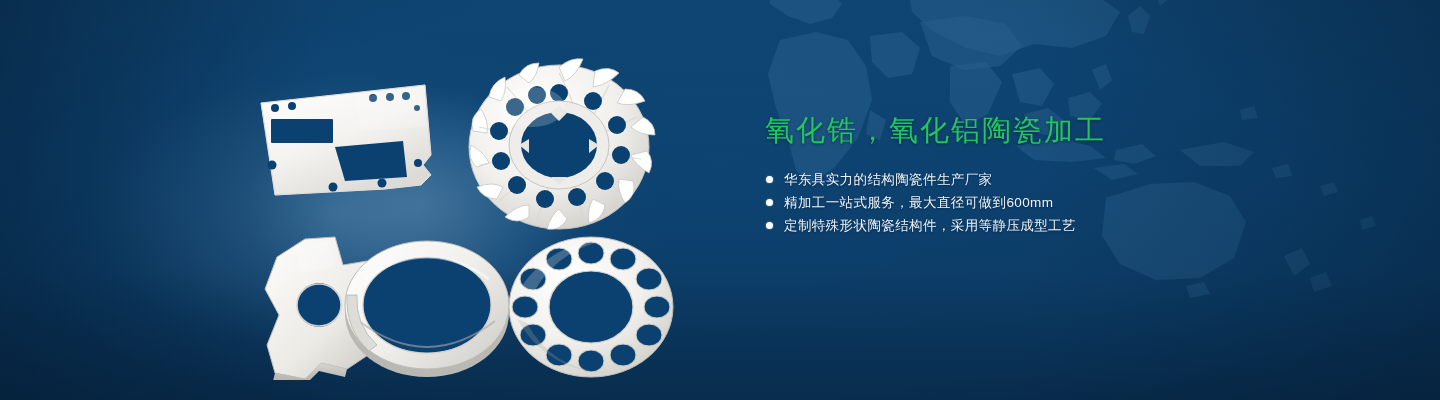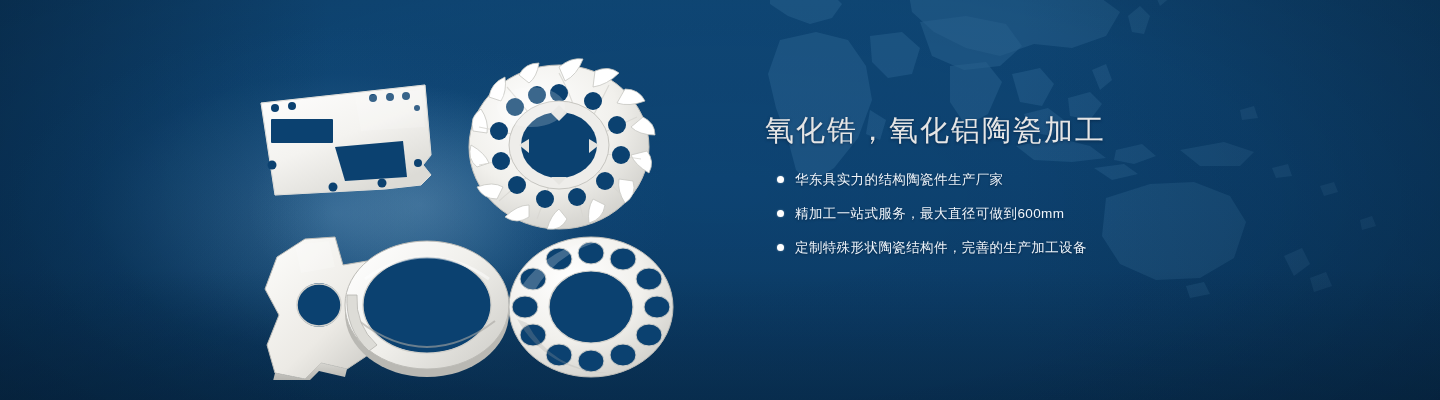--- a/index.html
+++ b/index.html
@@ -65,34 +65,34 @@
   .products{
     position:absolute;left:235px;top:35px;width:470px;height:345px;
   }
   .products svg{width:100%;height:100%;display:block;}
 
   
   .textblock{
     position:absolute;left:765px;top:110px;width:620px;
   }
   .headline{
-    color:#e5e5e5;
+    color:#22c55e;
     font-size:29px;
     line-height:40px;
     letter-spacing:2px;
     font-weight:400;
     white-space:nowrap;
     text-shadow:0 1px 3px rgba(0,20,45,0.55);
     margin:0 0 18px 0;
   }
   .bullets{list-style:none;margin:0;padding:0;}
   .bullets li{
     display:flex;align-items:center;
     height:23px;
-    margin:11px;
+    margin:0;
     color:#eef4fa;
     font-size:13.5px;
     letter-spacing:0.4px;
     white-space:nowrap;
     text-shadow:0 1px 2px rgba(0,18,40,0.5);
   }
   .dot{
     flex:0 0 auto;
     width:7px;height:7px;border-radius:50%;
     background:#ffffff;
@@ -329,18 +329,18 @@
       <li>
         <span class="dot"></span>
         <span class="btext">华东具实力的结构陶瓷件生产厂家</span>
       </li>
       <li>
         <span class="dot"></span>
         <span class="btext">精加工一站式服务，最大直径可做到600mm</span>
       </li>
       <li>
         <span class="dot"></span>
-        <span class="btext">定制特殊形状陶瓷结构件，完善的生产加工设备</span>
+        <span class="btext">定制特殊形状陶瓷结构件，采用等静压成型工艺</span>
       </li>
     </ul>
   </div>
 
 </div>
 
 </body></html>

